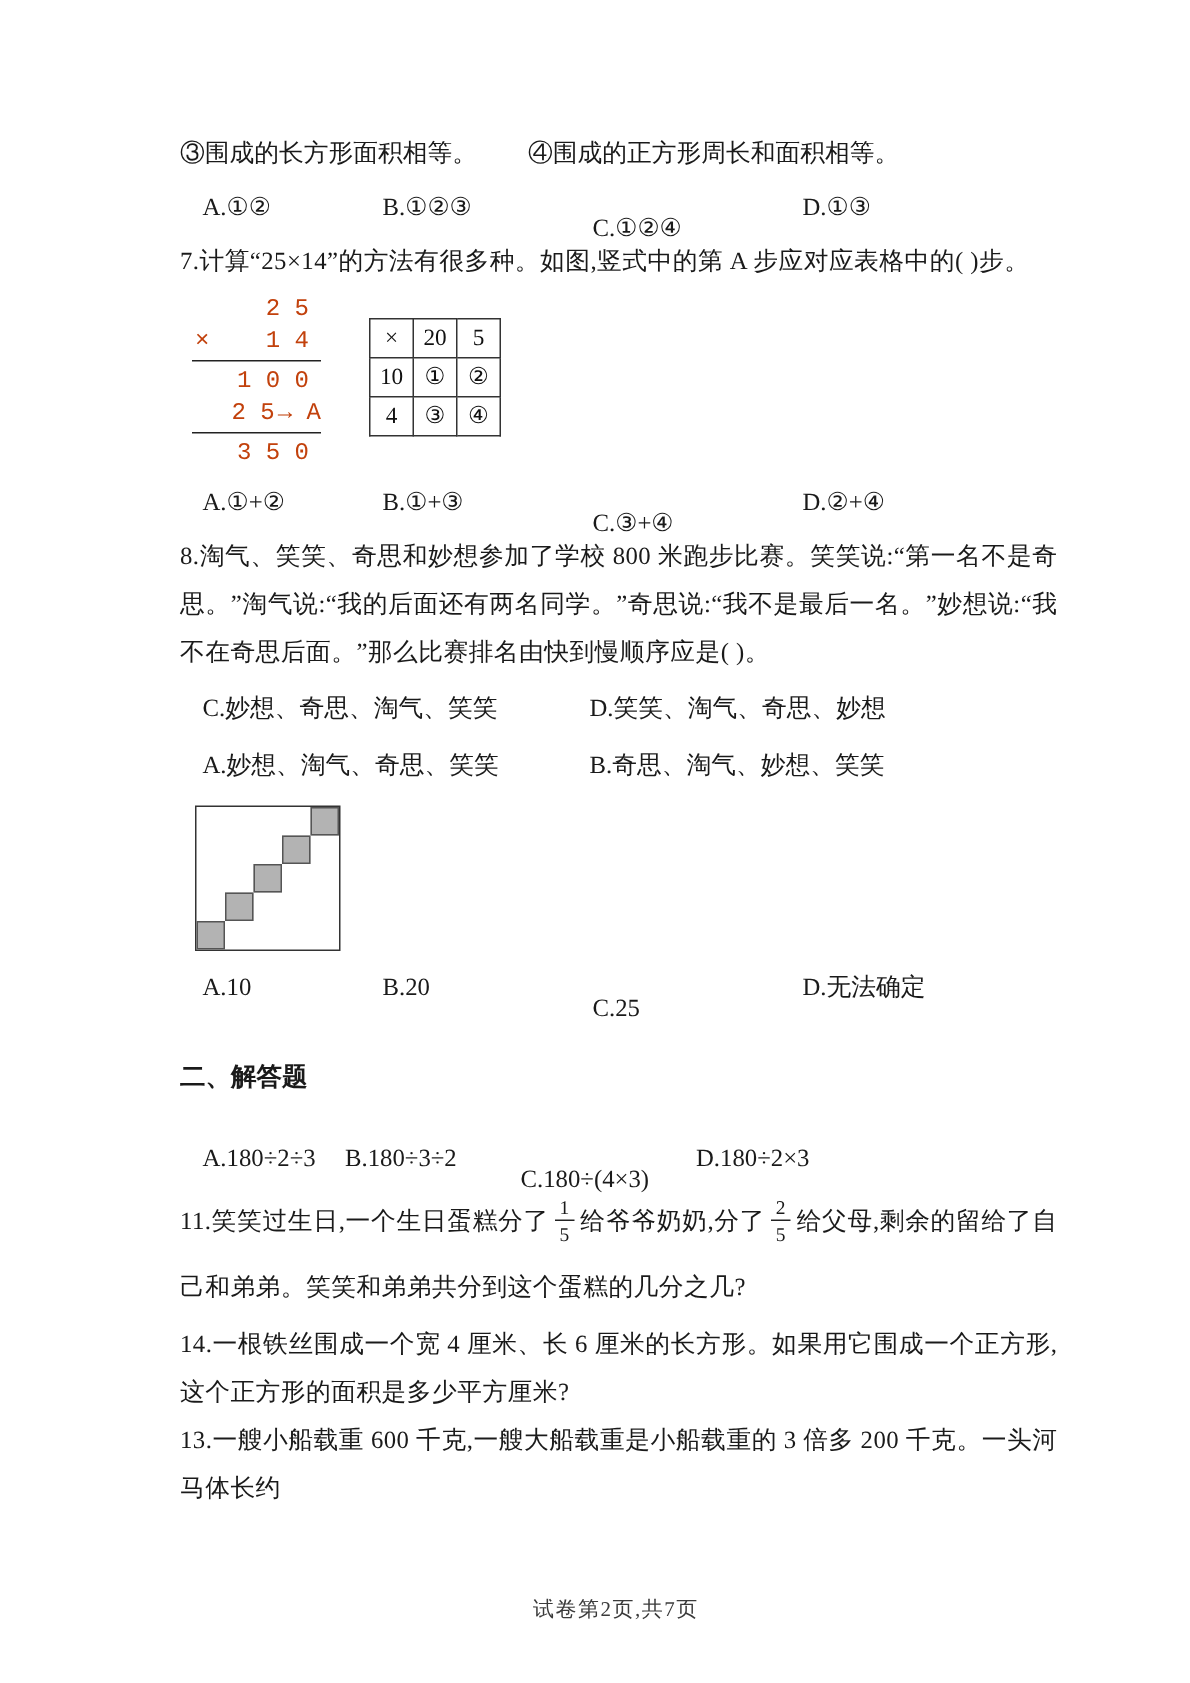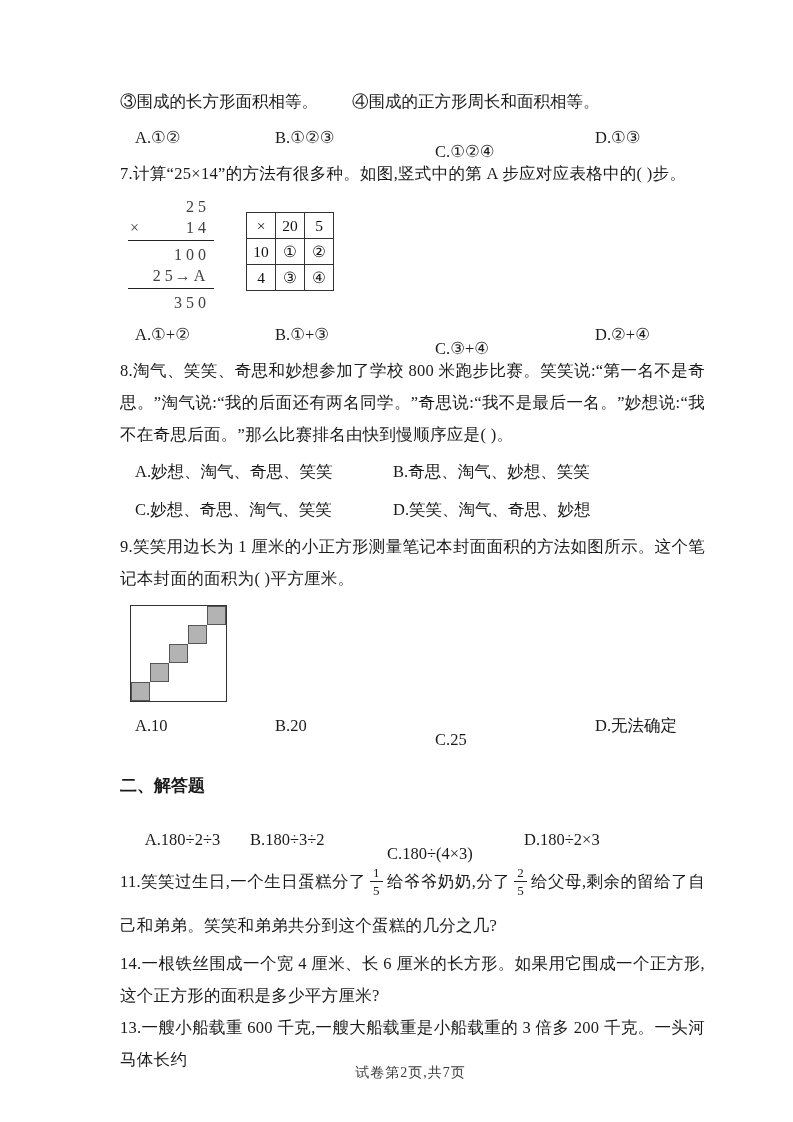--- a/index.html
+++ b/index.html
@@ -12,39 +12,39 @@
     color:#1a1a1a;
     font-size:16.5px;
     overflow:hidden;
   }
   .content{position:absolute;left:120px;right:88px;top:86px;}
   p.stem{margin:0;line-height:32px;text-align:justify;letter-spacing:0.3px;}
   .frag-line{display:flex;line-height:32px;}
   .frag-line .frag2{margin-left:34px;}
 
   
-  .opt-row{display:flex;padding-left:15px;margin:4px 0;height:32px;align-items:center;gap:20px;}
+  .opt-row{display:flex;padding-left:15px;margin:4px 0;height:32px;align-items:center;}
   .opt-row .c1{width:120px;}
   .opt-row .c2{width:140px;}
   .opt-row .c3{width:140px;margin-top:28px;}
   .opt-row .c4{flex:1;}
-  .opt-row.wide .c1{width:95px;text-align:center;}
+  .opt-row.wide .c1{width:95px;}
   .opt-row.wide .c2{width:117px;}
   .opt-row.wide .c3{width:117px;}
   .opt-row2{display:flex;padding-left:15px;margin:4px 0;height:34px;align-items:center;}
   .opt-row2 .h1{width:258px;}
   .opt-row2 .h2{flex:1;}
 
   
   .fig-row{display:flex;gap:32px;margin:6px 0 6px 8px;align-items:flex-start;}
-  .vmult{width:86px;font-family:Liberation Serif, serif;font-size:16px;color:#404040;}
+  .vmult{width:86px;font-family:Liberation Mono, monospace;font-size:16px;color:#c2410c;}
   .vm-line{height:21px;line-height:21px;text-align:right;padding-right:8px;white-space:nowrap;}
   .vm-row2{display:flex;justify-content:space-between;padding-left:2px;padding-right:8px;height:21px;line-height:21px;}
   .vm-rule{border-top:1.6px solid #222;margin:2px 0 3px;}
-  .vm-p2{text-align:center;padding-left:16px;padding-right:0;overflow:visible;}
+  .vm-p2{text-align:right;padding-left:16px;padding-right:0;overflow:visible;}
   .vm-arrow{display:inline-block;margin-left:2px;}
   .mtable{border-collapse:collapse;margin-top:16px;font-size:15.5px;color:#111;}
   .mtable td{border:1.5px solid #333;width:28px;height:25px;text-align:center;padding:0;}
 
   
   .nb-square{position:relative;width:95px;height:95px;border:1.6px solid #333;margin:10px 0 8px 10px;box-sizing:content-box;}
   .shaded-cell{position:absolute;width:19px;height:19px;border:1.3px solid #555;box-sizing:border-box;}
 
   
   .sec-title{font-weight:bold;margin-top:28px;margin-bottom:22px;line-height:32px;font-size:17px;}
@@ -110,29 +110,28 @@
     </div>
     <div class="opt-row">
       <span class="c1">A.①+②</span>
       <span class="c2">B.①+③</span>
       <span class="c3">C.③+④</span>
       <span class="c4">D.②+④</span>
     </div>
 
     <p class="stem">8.淘气、笑笑、奇思和妙想参加了学校 800 米跑步比赛。笑笑说:“第一名不是奇思。”淘气说:“我的后面还有两名同学。”奇思说:“我不是最后一名。”妙想说:“我不在奇思后面。”那么比赛排名由快到慢顺序应是(  )。</p>
     <div class="opt-row2">
+      <span class="h1">C.妙想、奇思、淘气、笑笑</span>
+      <span class="h2">D.笑笑、淘气、奇思、妙想</span>
+    </div>
+    <div class="opt-row2">
       <span class="h1">A.妙想、淘气、奇思、笑笑</span>
       <span class="h2">B.奇思、淘气、妙想、笑笑</span>
     </div>
-    <div class="opt-row2">
-      <span class="h1">C.妙想、奇思、淘气、笑笑</span>
-      <span class="h2">D.笑笑、淘气、奇思、妙想</span>
-    </div>
 
-    <p class="stem">9.笑笑用边长为 1 厘米的小正方形测量笔记本封面面积的方法如图所示。这个笔记本封面的面积为(  )平方厘米。</p>
     <div class="nb-square">
         <div class="shaded-cell" style="left: 0px; top: 76px; background: rgb(179, 179, 179);"></div>
         <div class="shaded-cell" style="left: 19px; top: 57px; background: rgb(179, 179, 179);"></div>
         <div class="shaded-cell" style="left: 38px; top: 38px; background: rgb(179, 179, 179);"></div>
         <div class="shaded-cell" style="left: 57px; top: 19px; background: rgb(179, 179, 179);"></div>
         <div class="shaded-cell" style="left: 76px; top: 0px; background: rgb(179, 179, 179);"></div>
       </div>
     <div class="opt-row">
       <span class="c1">A.10</span>
       <span class="c2">B.20</span>

